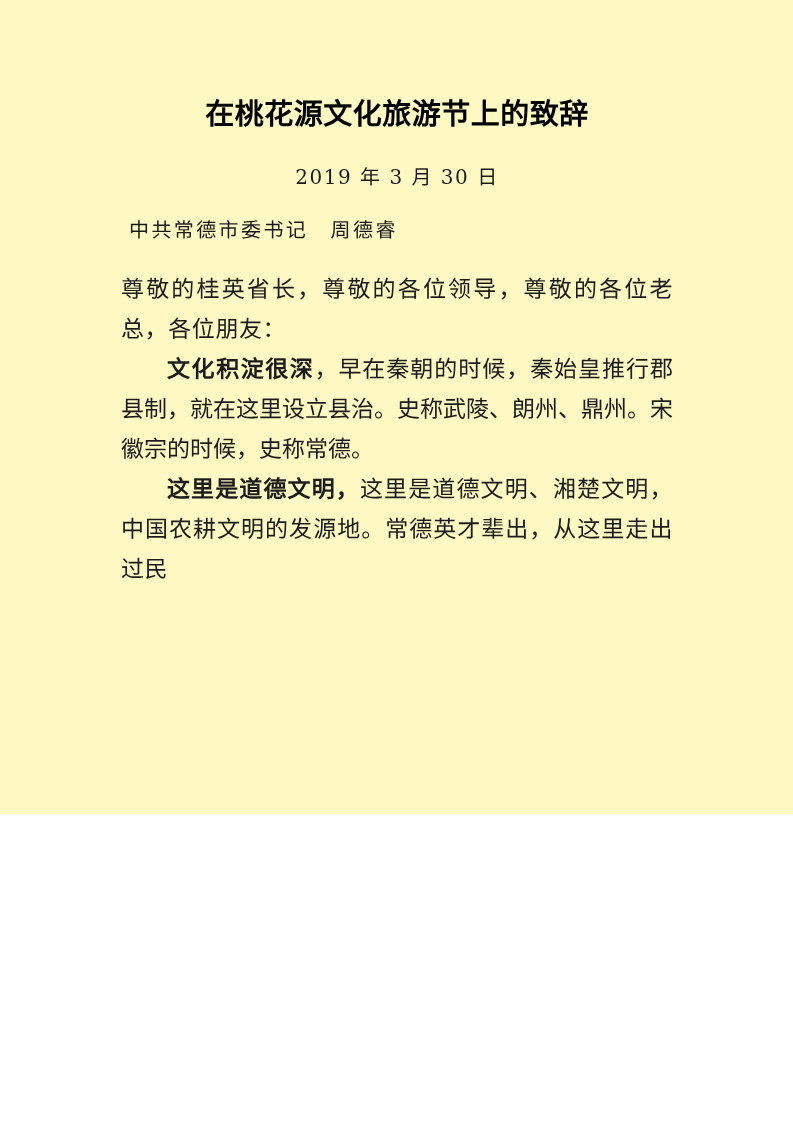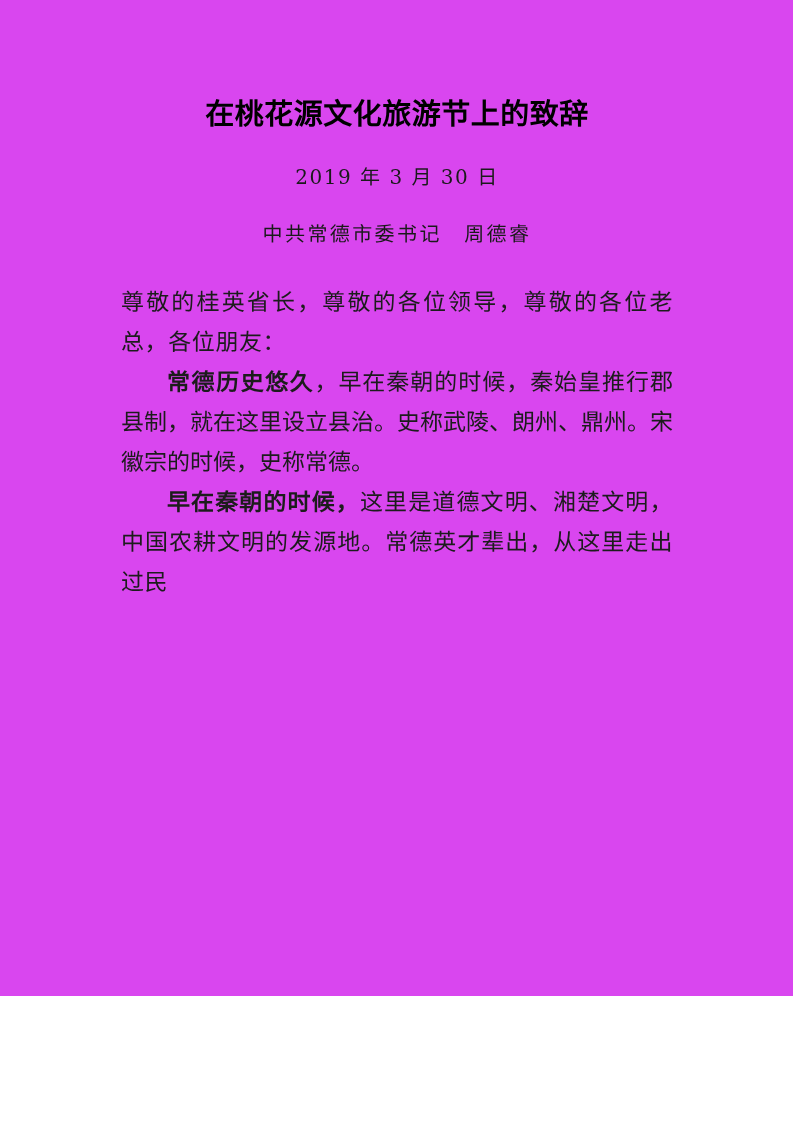--- a/index.html
+++ b/index.html
@@ -5,22 +5,22 @@
 <style>
   html, body {
     margin: 0;
     padding: 0;
     background: #ffffff;
   }
 
   .page {
     position: relative;
     width: 793px;
-    height: 996px;
-    background: #d946ef;
+    height: 814px;
+    background: #fef9c3;
     overflow: hidden;
     box-sizing: border-box;
   }
 
   .content {
     position: absolute;
     left: 121px;
     top: 0;
     width: 552px;
   }
@@ -47,35 +47,34 @@
     color: #1a1a1a;
     margin: 12px;
     padding-top: 15px;
     letter-spacing: 1.5px;
   }
 
   .doc-byline {
     font-family: "DejaVu Serif", "Liberation Serif", serif;
     font-size: 20px;
     line-height: 32px;
-    text-align: center;
     color: #1a1a1a;
-    margin: 16px;
+    margin: 8px;
     padding-top: 9px;
     letter-spacing: 2.4px;
     white-space: pre;
   }
 
   
   .body-block {
     padding-top: 17px;
   }
 
   p.para {
-    font-family: Liberation Serif, serif;
+    font-family: Liberation Mono, monospace;
     font-size: 23px;
     line-height: 40px;
     color: #1c1c1c;
     margin: 0;
     text-align: justify;
     text-justify: inter-character;
     text-align-last: left;
     letter-spacing: 0.6px;
     word-break: break-all;
     white-space: normal;
@@ -106,19 +105,19 @@
 
     <div class="doc-byline">中共常德市委书记　周德睿</div>
 
     <div class="body-block">
 
       <p class="para">尊敬的桂英省长，尊敬的各位领导，尊敬的各位老总，各位朋友：</p>
 
 
 
 
-      <p class="para indent tight"><span class="lead">常德历史悠久</span><span>，早在秦朝的时候，秦始皇推行郡县制，就在这里设立县治。史称武陵、朗州、鼎州。宋徽宗的时候，史称常德。</span></p>
+      <p class="para indent tight"><span class="lead">文化积淀很深</span><span>，早在秦朝的时候，秦始皇推行郡县制，就在这里设立县治。史称武陵、朗州、鼎州。宋徽宗的时候，史称常德。</span></p>
 
-      <p class="para indent"><span class="lead">早在秦朝的时候，</span><span>这里是道德文明、湘楚文明，中国农耕文明的发源地。常德英才辈出，从这里走出过民</span></p>
+      <p class="para indent"><span class="lead">这里是道德文明，</span><span>这里是道德文明、湘楚文明，中国农耕文明的发源地。常德英才辈出，从这里走出过民</span></p>
 
     </div>
   </div>
 </div>
 
 </body></html>

